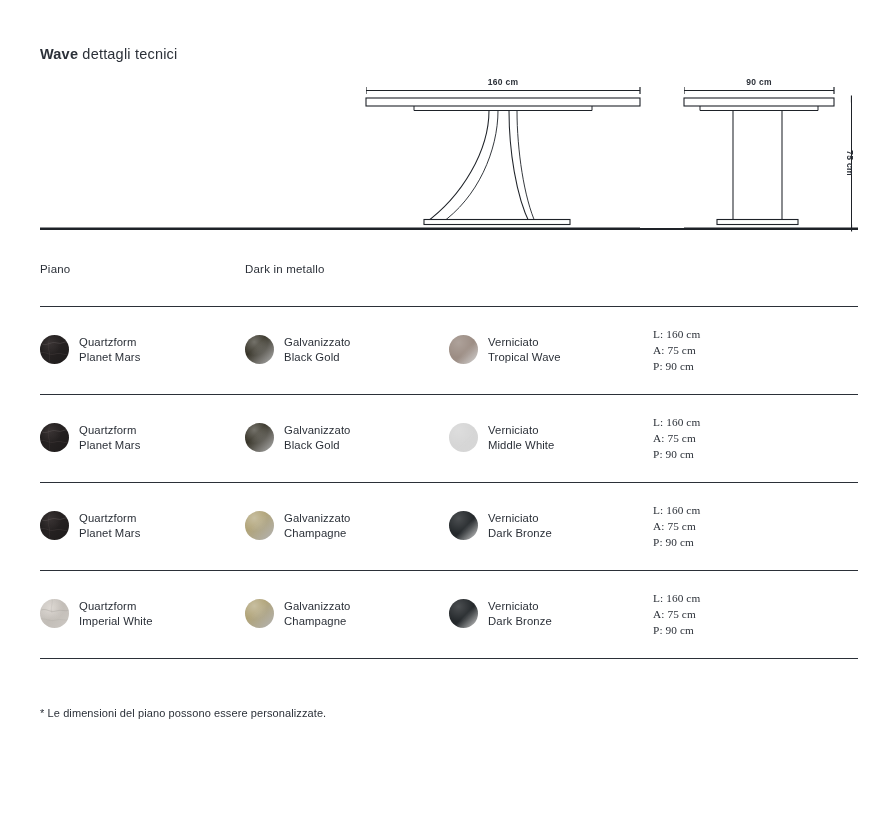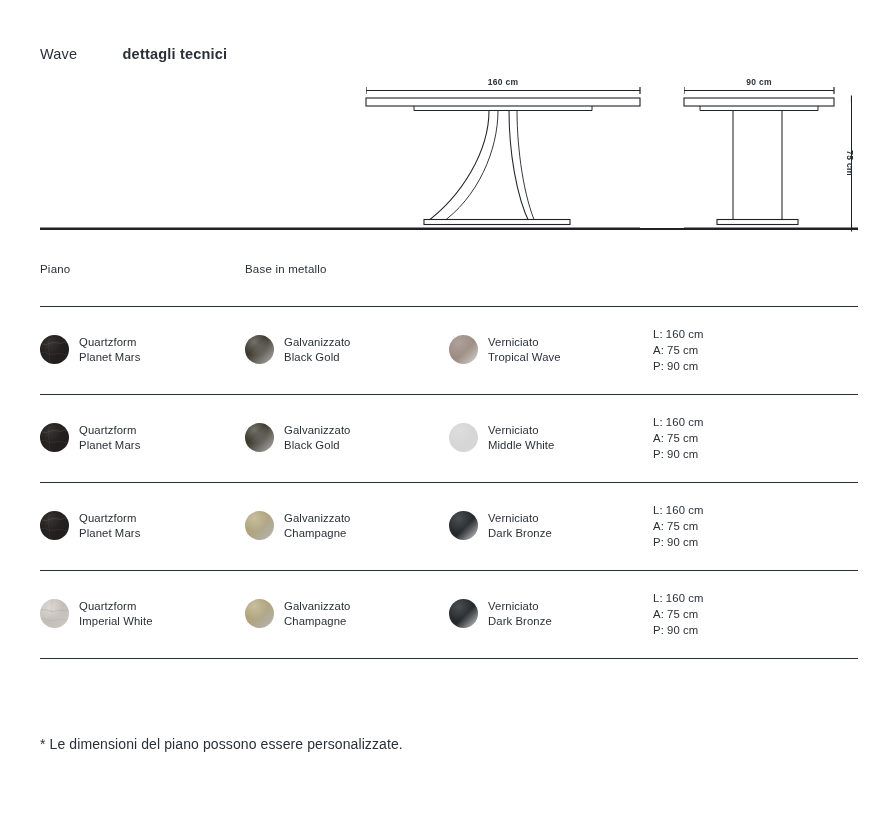--- a/index.html
+++ b/index.html
@@ -19,22 +19,22 @@
   
   .title {
     position: absolute;
     left: 40px;
     top: 46px;
     font-size: 14.5px;
     letter-spacing: .2px;
     color: #2b3038;
     white-space: nowrap;
   }
-  .title .strong { font-weight: 400; }
-  .title .light  { font-weight: 700; padding-left: 41px; }
+  .title .strong { font-weight: 700; }
+  .title .light  { font-weight: 400; }
 
   
   .drawings {
     position: absolute;
     left: 0; top: 0;
     width: 745px;
     height: 240px;
   }
   .drawings svg { display: block; }
 
@@ -116,28 +116,29 @@
     color: #2b3038;
     letter-spacing: .1px;
     white-space: nowrap;
   }
   .dims {
     font-size: 11.3px;
     line-height: 16px;
     color: #2b3038;
     letter-spacing: .1px;
     white-space: nowrap;
+    font-family: Liberation Serif, serif;
   }
 
   
   .footnote {
     position: absolute;
     left: 40px;
-    top: 736px;
-    font-size: 14px;
+    top: 707px;
+    font-size: 11px;
     color: #2b3038;
     letter-spacing: .1px;
   }
 </style>
 </head>
 <body>
 
 <div class="title">
   <span class="strong">Wave</span><span class="light"> dettagli tecnici</span>
 </div>
@@ -199,21 +200,21 @@
     </g>
   </svg>
 </div>
 
 <div class="table">
 
   <div class="rule-top"></div>
 
   <div class="thead">
     <div class="cell c1">Piano</div>
-    <div class="cell c3">Base in metallo</div>
+    <div class="cell c3">Dark in metallo</div>
   </div>
 
   <div class="rule-head"></div>
 
   <div class="trow">
     <div class="c1 matcell">
       <span class="swatch" style="background: radial-gradient(circle at 34% 28%, rgb(58, 52, 52) 0%, rgba(58, 52, 52, 0) 42%), linear-gradient(128deg, rgb(29, 26, 26) 0%, rgb(38, 34, 34) 46%, rgb(29, 26, 26) 100%);">
           <span class="veinwrap"><svg width="29" height="29" viewBox="0 0 29 29">
               <path d="M2 9 C8 11, 11 6, 17 8 C22 9.6, 24 6, 28 7" fill="none" stroke="#6a6260" stroke-width="0.7" opacity="0.55"></path>
               <path d="M0 18 C6 16, 9 21, 15 19 C21 17, 24 21, 29 19" fill="none" stroke="#5c5452" stroke-width="0.6" opacity="0.45"></path>

